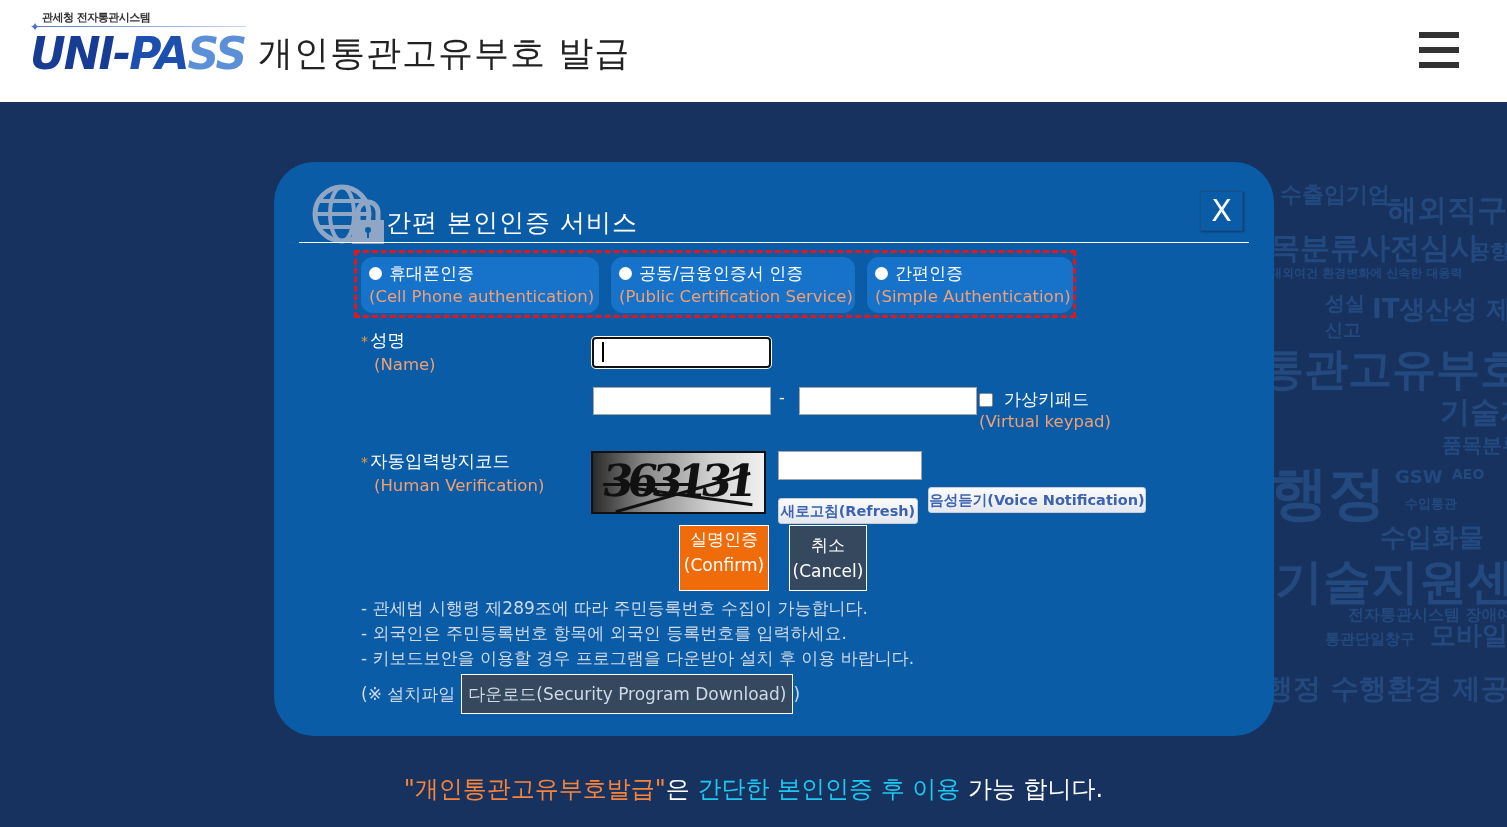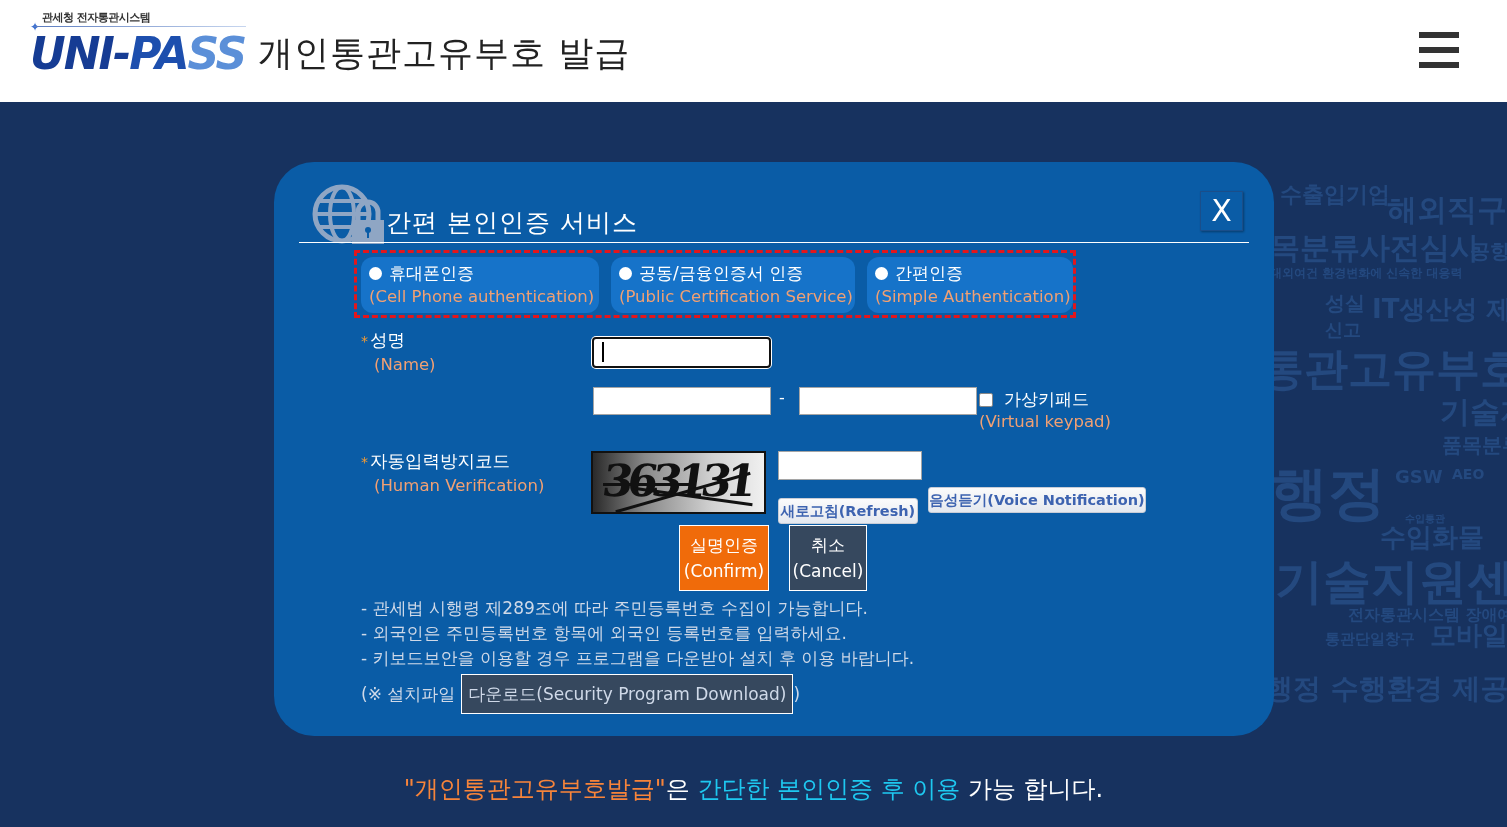--- a/index.html
+++ b/index.html
@@ -50,21 +50,21 @@
   .vk-check { position: absolute; left: 705px; top: 231px; width: 14px; height: 14px; background: #fff; border: 1px solid #888; border-radius: 2px; cursor: pointer; }
   .vk-label { position: absolute; left: 730px; top: 226px; color: #ffffff; font-size: 17px; }
   .vk-en { position: absolute; left: 705px; top: 250px; color: #f1a073; font-size: 16.5px; }
 
   .captcha { position: absolute; left: 317px; top: 289px; width: 175px; height: 63px; border: 2px solid #111; background: linear-gradient(90deg,#2a2a2a 0%,#888 30%,#d2d2d2 70%,#f0f0f0 100%); overflow: hidden; }
   .captcha-text { position: absolute; left: 10px; top: 2px; font-family: "DejaVu Serif", serif; font-size: 44px; font-weight: bold; color: #111; letter-spacing: -6px; transform: skewX(-8deg); }
   .captcha-line { position: absolute; background: #111; height: 3px; }
 
   .btn-light { position: absolute; height: 26px; background: linear-gradient(#fbfbfb,#e4e8ef); border: 1px solid #c7ccd6; border-radius: 3px; color: #3d63b0; font-size: 14.5px; font-weight: bold; text-align: center; line-height: 24px; cursor: pointer; white-space: nowrap; }
 
-  .btn-confirm { position: absolute; left: 405px; top: 363px; width: 90px; height: 66px; background: #f06b0a; border: 1px solid #ffffff; color: #ffffff; font-size: 17px; text-align: center; line-height: 26px; padding-top: 6px; cursor: pointer; }
+  .btn-confirm { position: absolute; left: 405px; top: 363px; width: 90px; height: 66px; background: #f06b0a; border: 1px solid #ffffff; color: #ffffff; font-size: 17px; text-align: center; line-height: 26px; padding-top: 0; cursor: pointer; }
   .btn-cancel { position: absolute; left: 515px; top: 363px; width: 78px; height: 66px; background: #36485e; border: 1px solid #ffffff; color: #ffffff; font-size: 17px; text-align: center; line-height: 26px; padding-top: 6px; cursor: pointer; }
 
   .notes { position: absolute; left: 87px; top: 434px; color: #cfd9e8; font-size: 17px; line-height: 25px; }
   .dl-row { position: absolute; left: 87px; top: 512px; color: #cfd9e8; font-size: 17px; display: flex; align-items: center; }
   .btn-dl { display: inline-block; margin-left: 6px; height: 40px; padding: 0 6px; background: #36485e; border: 1px solid #ffffff; color: #cfd9e8; font-size: 17px; line-height: 38px; cursor: pointer; }
 
   .footer-msg { position: absolute; left: 0; top: 773px; width: 1549px; text-align: center; font-size: 24px; }
   .footer-msg .orange { color: #f7843a; }
   .footer-msg .white { color: #ffffff; }
   .footer-msg .cyan { color: #1ec8f0; }
@@ -95,21 +95,21 @@
   <div style="left:10px;top:95px;font-size:12px;">대외여건 환경변화에 신속한 대응력</div>
   <div style="left:65px;top:120px;font-size:20px;">성실</div>
   <div style="left:112px;top:122px;font-size:26px;">IT생산성 제고</div>
   <div style="left:65px;top:148px;font-size:18px;">신고</div>
   <div style="left:0;top:170px;font-size:44px;">통관고유부호</div>
   <div style="left:180px;top:222px;font-size:30px;">기술지</div>
   <div style="left:182px;top:262px;font-size:20px;">품목분류</div>
   <div style="left:135px;top:296px;font-size:18px;">GSW</div>
   <div style="left:192px;top:296px;font-size:14px;text-align:right;">AEO</div>
   <div style="left:10px;top:285px;font-size:58px;">행정</div>
-  <div style="left:145px;top:342px;font-size:10px;">수입통관</div>
+  <div style="left:145px;top:325px;font-size:13px;">수입통관</div>
   <div style="left:120px;top:350px;font-size:26px;">수입화물</div>
   <div style="left:15px;top:380px;font-size:48px;">기술지원센</div>
   <div style="left:40px;top:435px;font-size:16px;margin-left:48px;">전자통관시스템 장애예방 및 대응</div>
   <div style="left:65px;top:460px;font-size:15px;">통관단일창구</div>
   <div style="left:170px;top:448px;font-size:26px;">모바일</div>
   <div style="left:5px;top:500px;font-size:28px;">행정 수행환경 제공</div>
 </div>
 
 <div class="modal">
   <svg class="modal-icon" viewBox="0 0 74 60">

